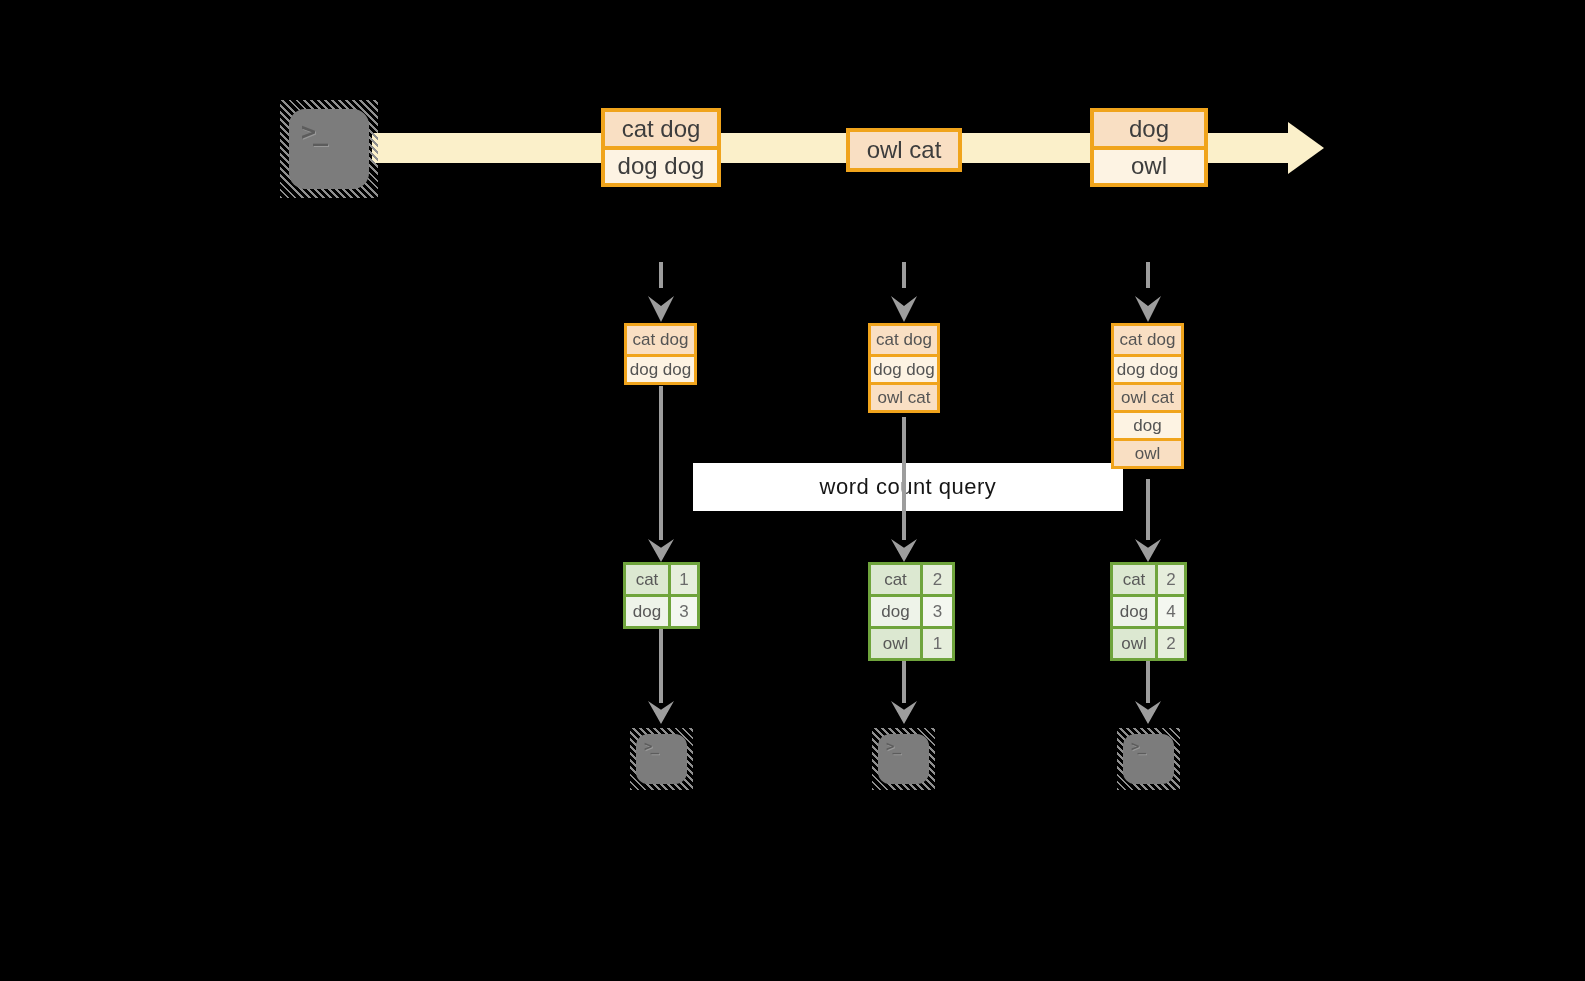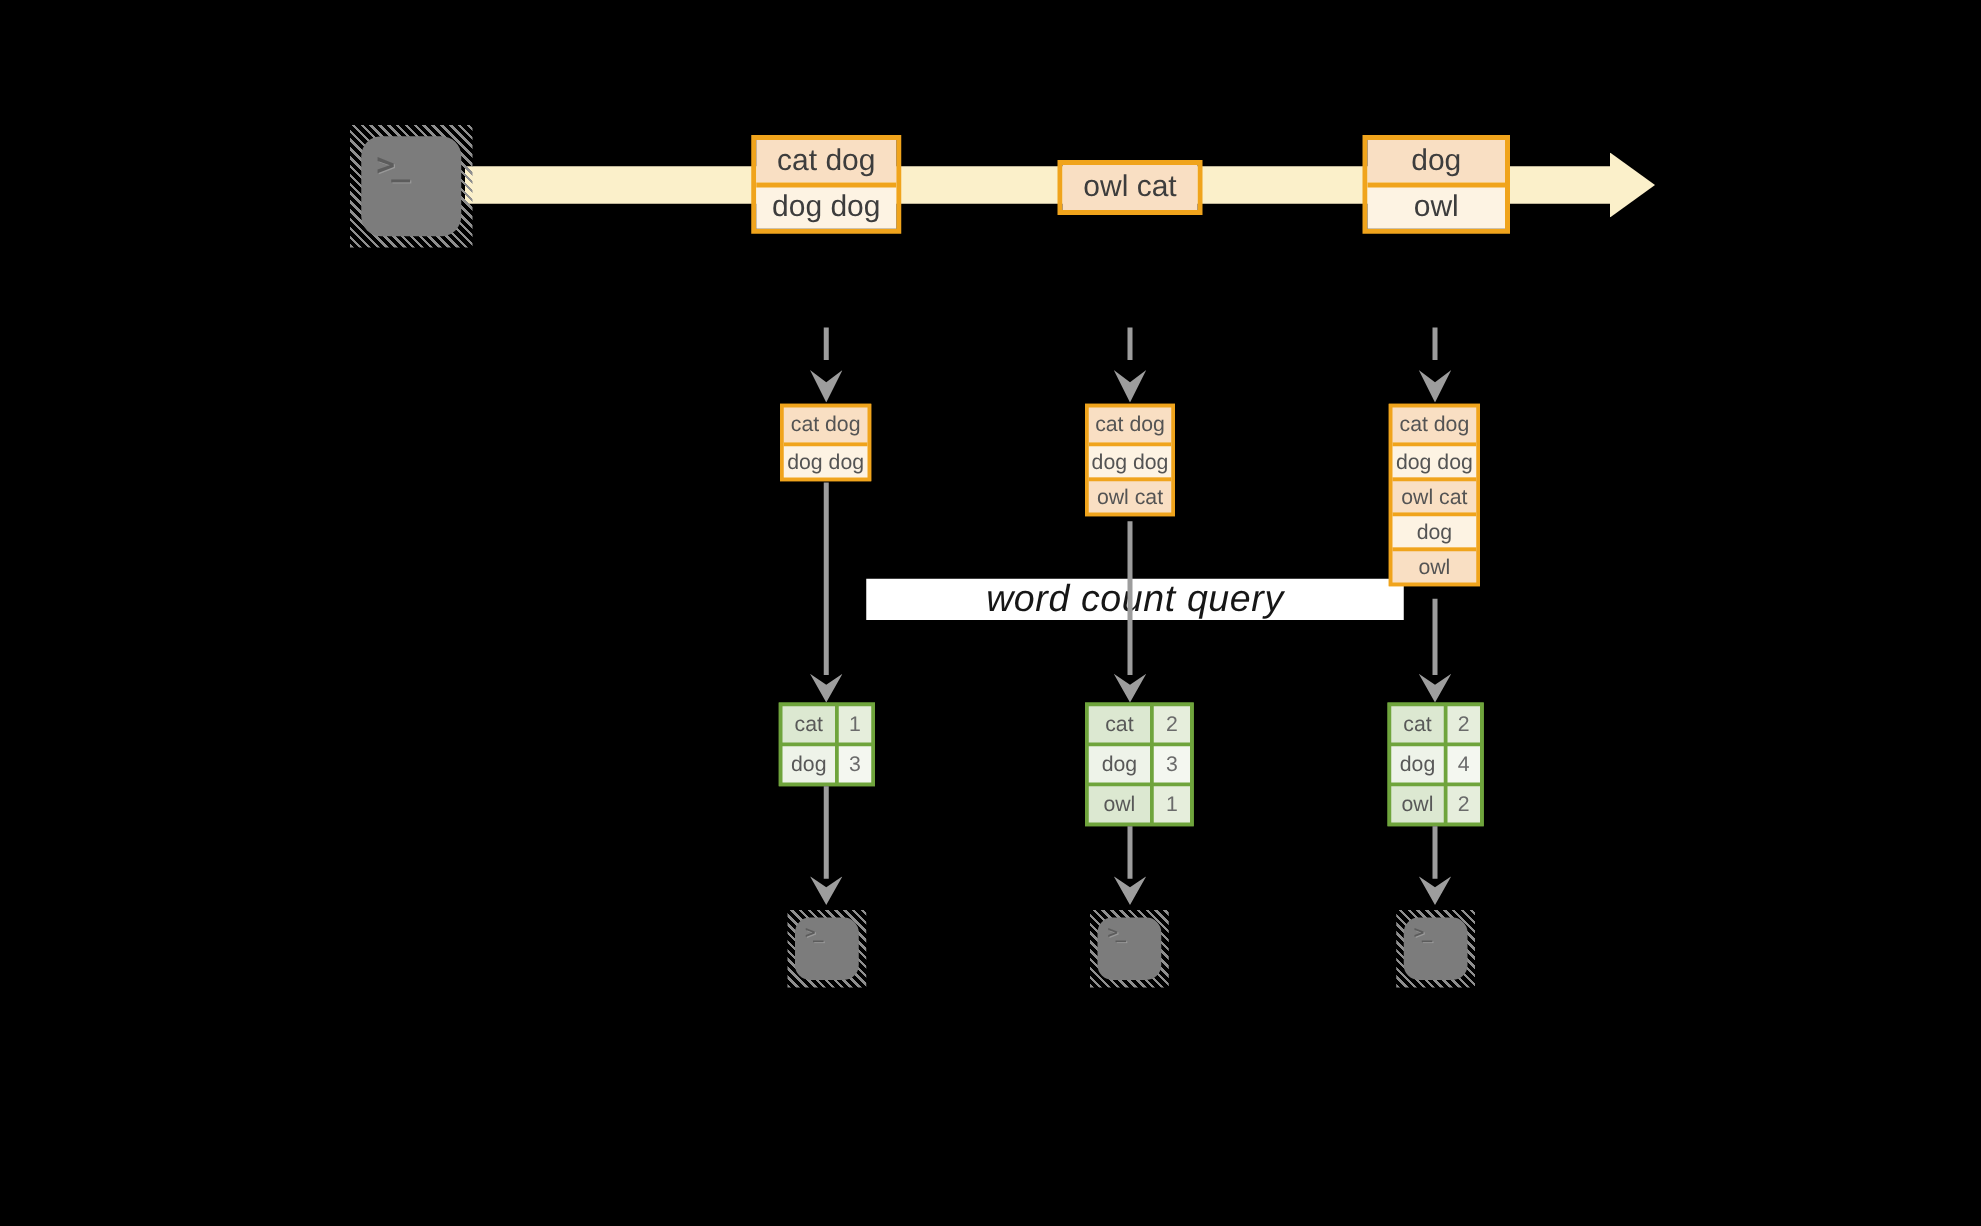--- a/index.html
+++ b/index.html
@@ -68,23 +68,23 @@
   .st-row { height:28px; display:flex; align-items:center; justify-content:center;
     font-size:17px; color:#545454; }
   .st-row + .st-row { border-top:3px solid var(--orange); }
   .st-row:nth-child(odd)  { background:var(--peach); }
   .st-row:nth-child(even) { background:var(--cream); }
   .s1 { left:624px;  top:323px; width:73px; }
   .s2 { left:868px;  top:323px; width:72px; }
   .s3 { left:1111px; top:323px; width:73px; }
 
   
-  .query-label { left:693px; top:463px; width:430px; height:33px; background:#ffffff;
+  .query-label { left:693px; top:463px; width:430px; height:48px; background:#ffffff;
     display:flex; align-items:center; justify-content:center;
-    font-size:30px; color:#161616; z-index:1; letter-spacing:0.5px;font-style:italic; }
+    font-size:22px; color:#161616; z-index:1; letter-spacing:0.5px; }
 
   
   .gtable { background:var(--green); border:3px solid var(--green);
     display:grid; gap:3px; z-index:2; }
   .g2 { grid-template-columns:42px 26px; }
   .gw { grid-template-columns:49px 29px; }
   .cell { height:29px; display:flex; align-items:center; justify-content:center;
     font-size:17px; color:#585858; }
   .cw-d { background:var(--gcell-d); }
   .cn-d { background:var(--gcell-dn); color:#6b6b6b; }

